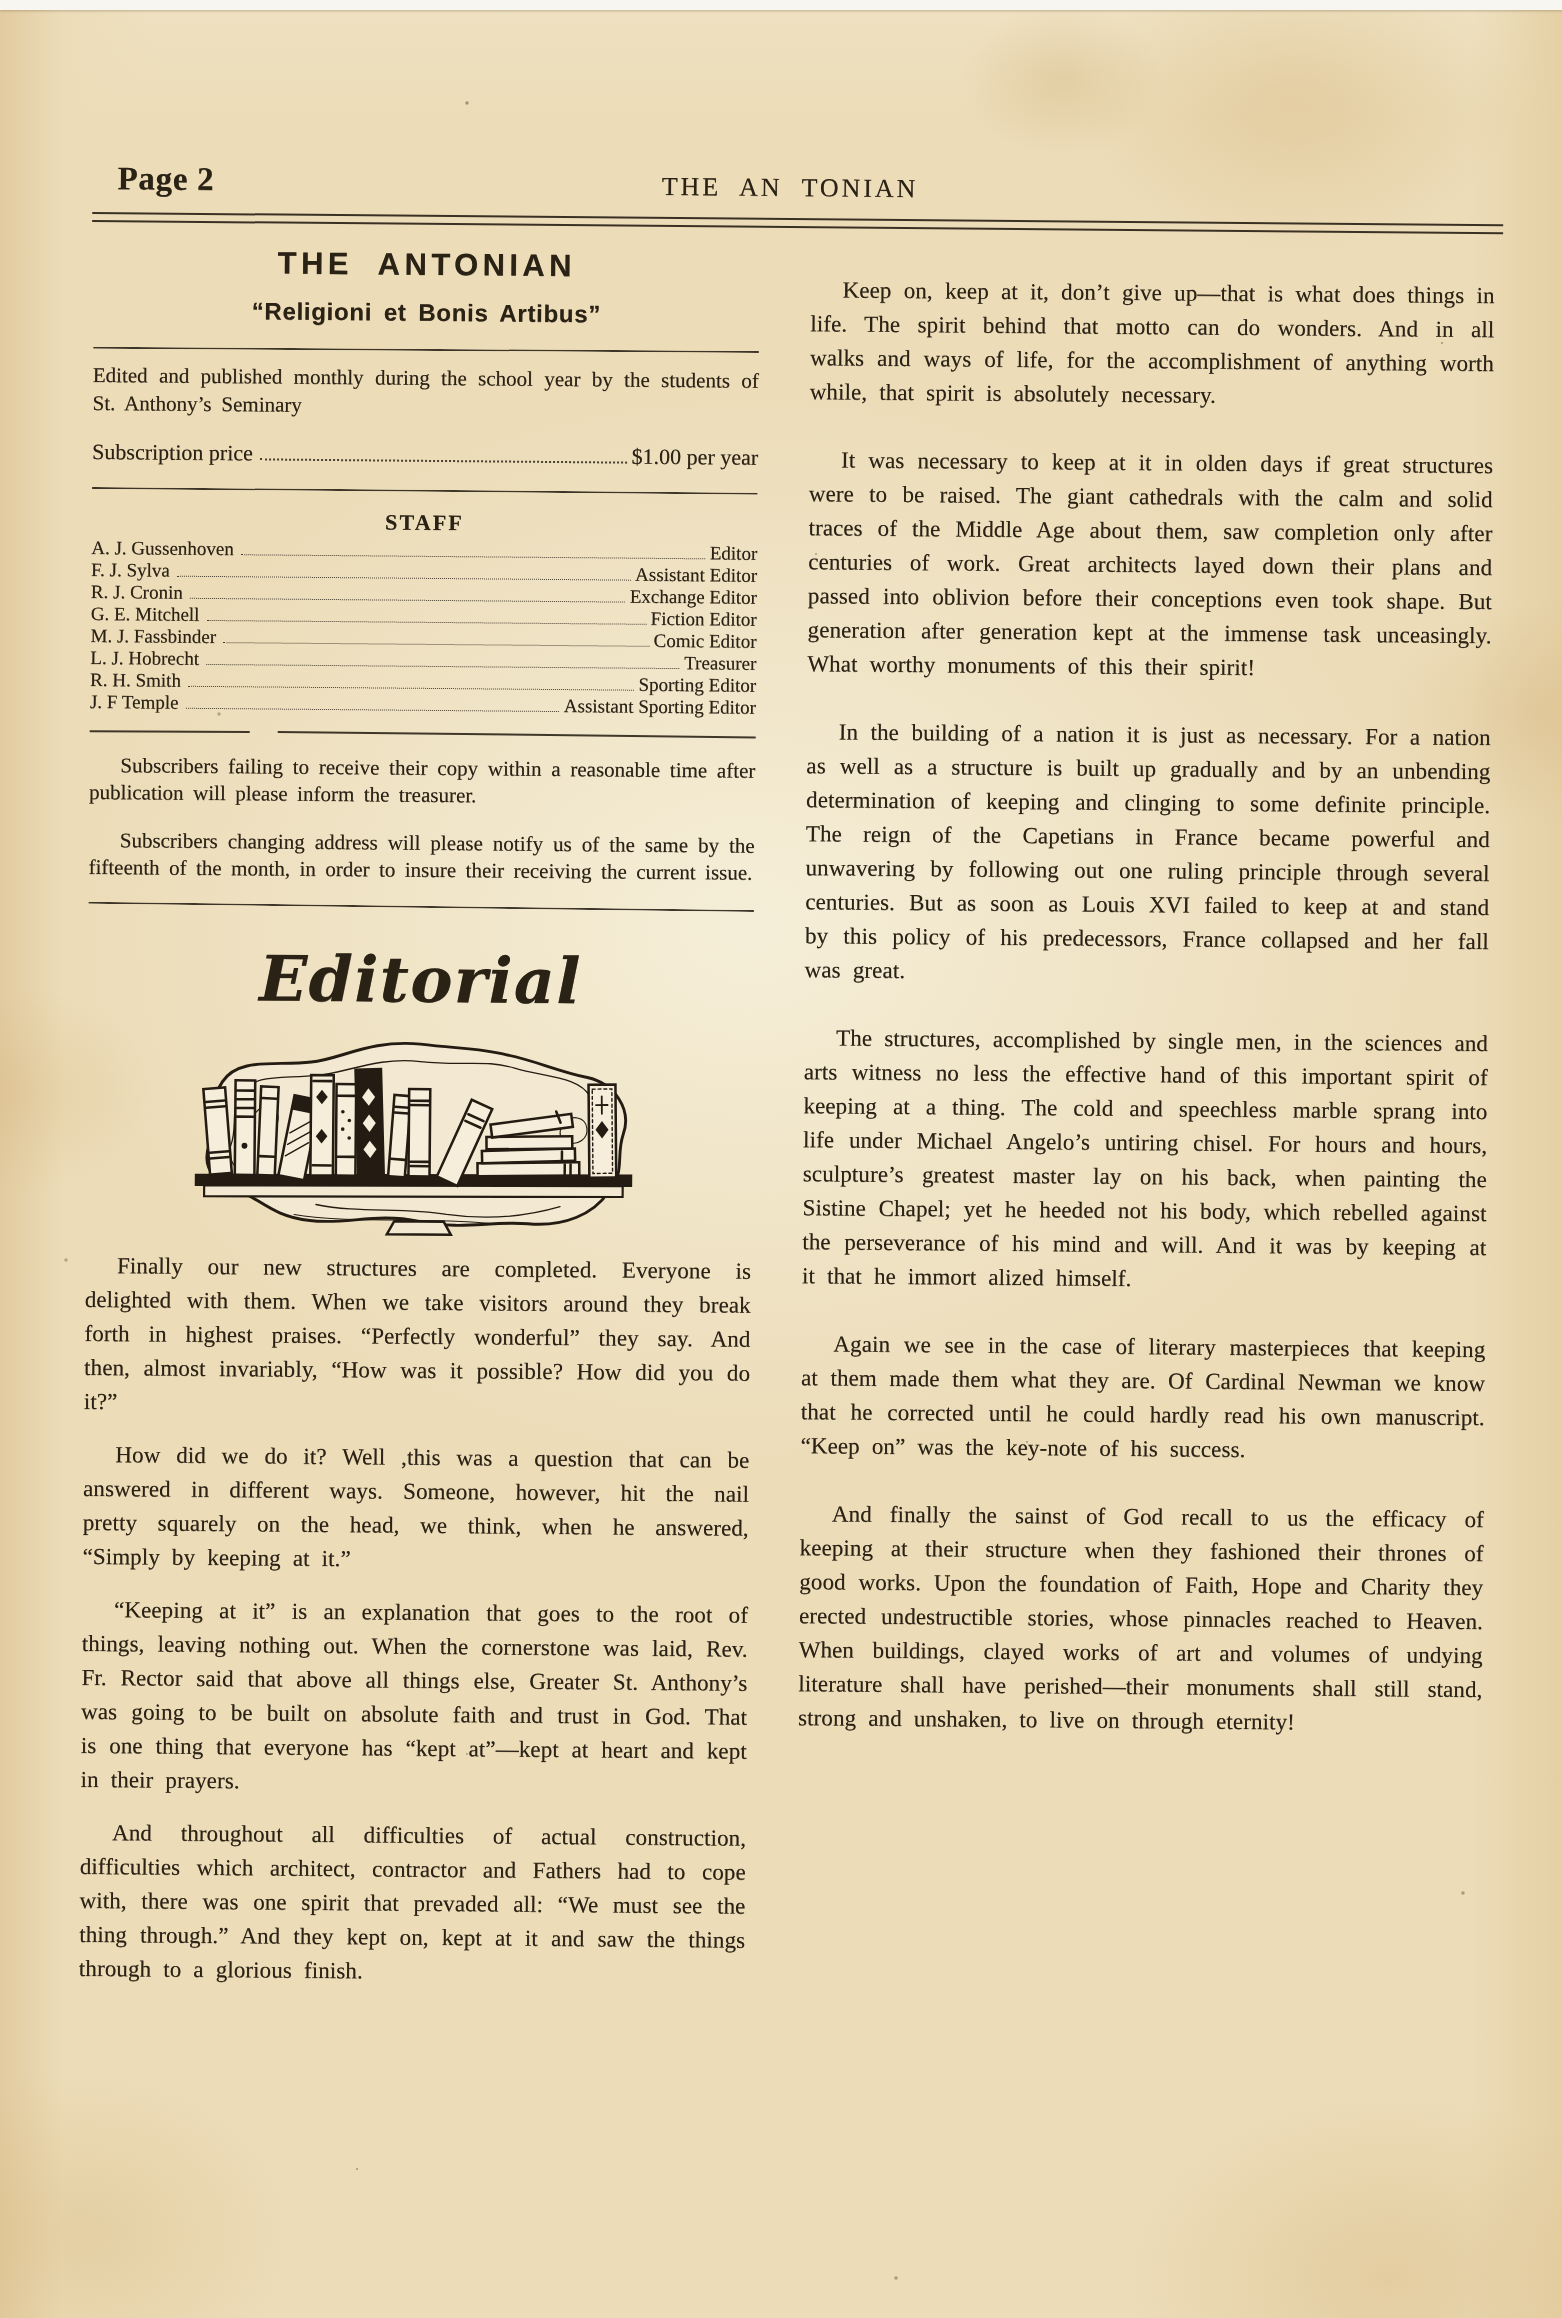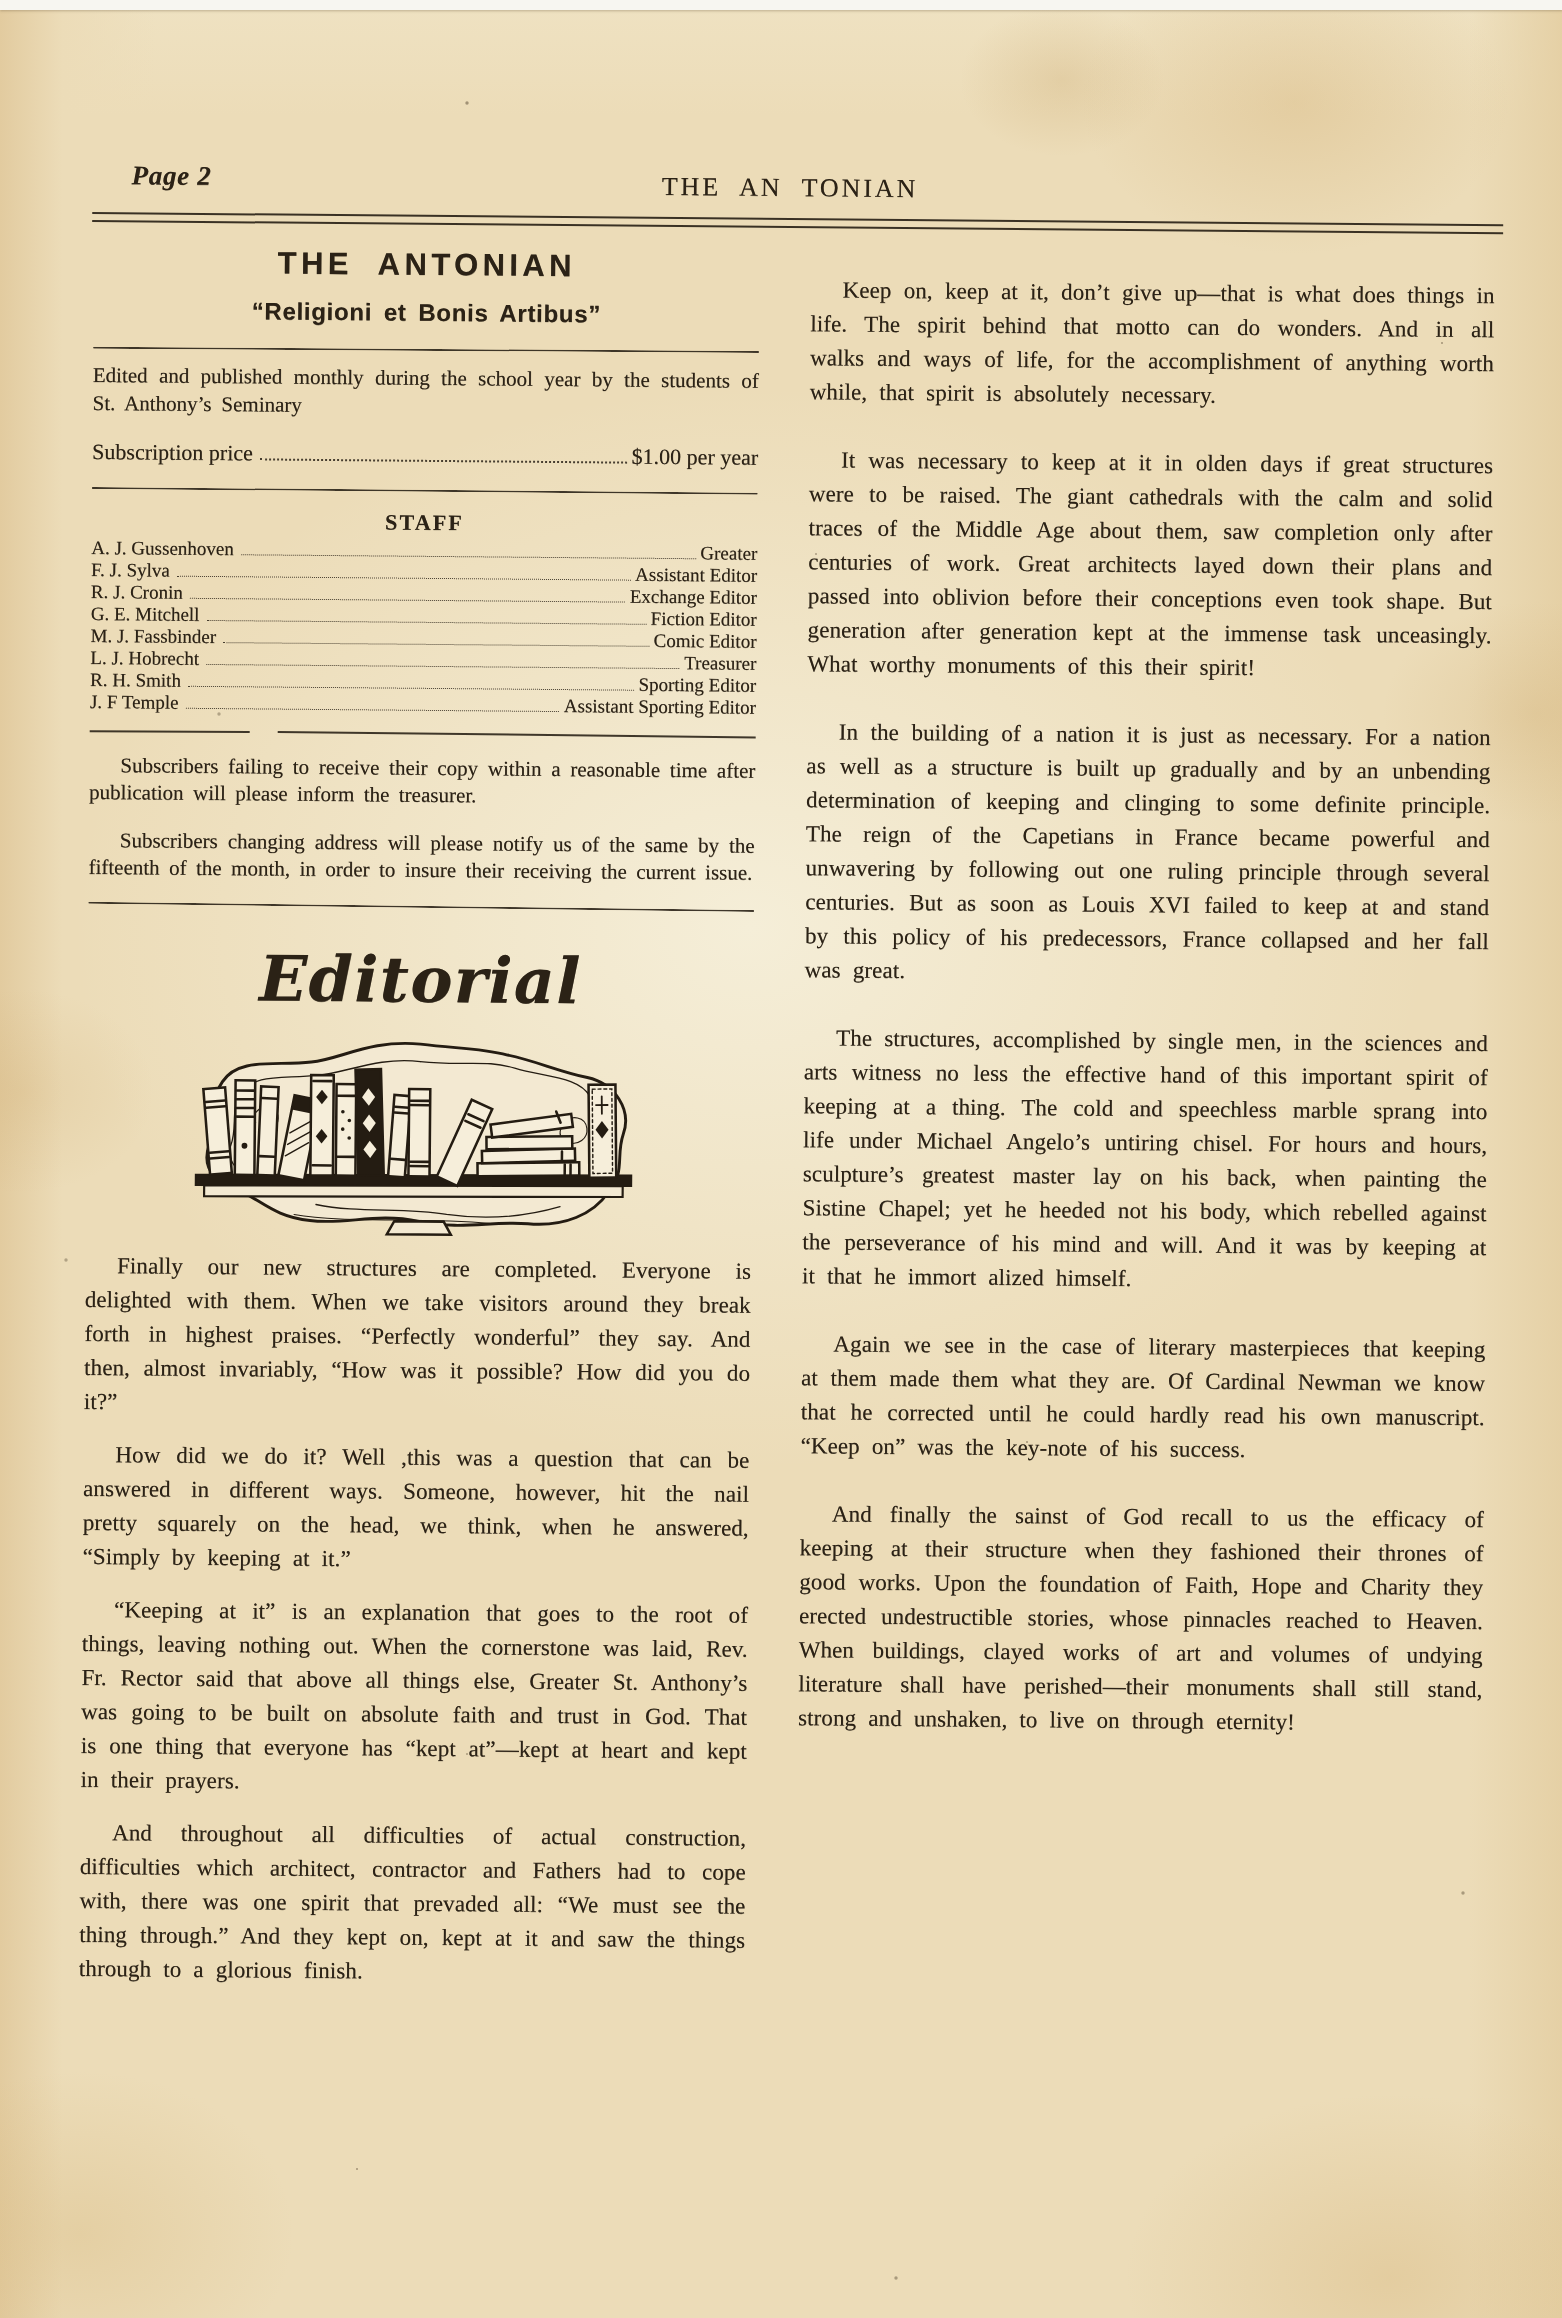--- a/index.html
+++ b/index.html
@@ -28,21 +28,21 @@
     box-shadow:
       466px 102px 0 0.7px rgba(70,55,35,.45), 1106px 298px 0 0 rgba(70,55,35,.5),
       815px 553px 0 0 rgba(70,55,35,.4), 218px 713px 0 0.7px rgba(70,55,35,.35),
       1339px 880px 0 0 rgba(70,55,35,.5), 65px 1259px 0 0.7px rgba(70,55,35,.35),
       1026px 1441px 0 0 rgba(70,55,35,.45), 466px 1753px 0 0 rgba(70,55,35,.4),
       1462px 1892px 0 0.7px rgba(70,55,35,.4), 356px 2168px 0 0 rgba(70,55,35,.45),
       895px 2277px 0 0.7px rgba(70,55,35,.4), 1441px 342px 0 0 rgba(70,55,35,.45);}
   .content{position:absolute;inset:0;transform:rotate(0.5deg);transform-origin:50% 50%;}
   .ink{text-shadow:0.2px 0.3px 0.5px rgba(43,34,22,.5);}
 
-  .page-number{position:absolute;left:123px;top:166px;font-size:27px;font-weight:bold;letter-spacing:0.7px;font-style:italic;}
+  .page-number{position:absolute;left:109px;top:166px;font-size:33px;font-weight:bold;letter-spacing:0.7px;}
   .masthead{position:absolute;left:0;right:0;top:173px;text-align:center;font-size:26px;letter-spacing:2.9px;word-spacing:10.2px;}
   .head-rule{position:absolute;left:84px;right:68px;top:218px;height:5.8px;
     border-top:2.9px solid #2b2318;border-bottom:2.2px solid #2b2318;opacity:.92;}
 
   .col-left{position:absolute;left:86px;top:240px;width:666px;}
   .col-right{position:absolute;left:803px;top:240px;width:684px;}
 
   .lc-title{margin-top:10.2px;text-align:center;font-family:"Liberation Sans", sans-serif;
     font-weight:bold;font-size:31px;letter-spacing:4.4px;word-spacing:13px;}
   .lc-motto{margin-top:16px;text-align:center;font-family:"Liberation Sans", sans-serif;
@@ -100,21 +100,21 @@
         <span class="leader"></span>
         <span>$1.00 per year</span>
       </div>
       <div class="rule r2"></div>
 
       <div class="staff-head">STAFF</div>
       <div class="staff-list">
         <div class="staff-row">
           <span>A. J. Gussenhoven</span>
           <span class="leader"></span>
-          <span>Greater</span>
+          <span>Editor</span>
         </div>
         <div class="staff-row">
           <span>F. J. Sylva</span>
           <span class="leader"></span>
           <span>Assistant Editor</span>
         </div>
         <div class="staff-row">
           <span>R. J. Cronin</span>
           <span class="leader"></span>
           <span>Exchange Editor</span>

